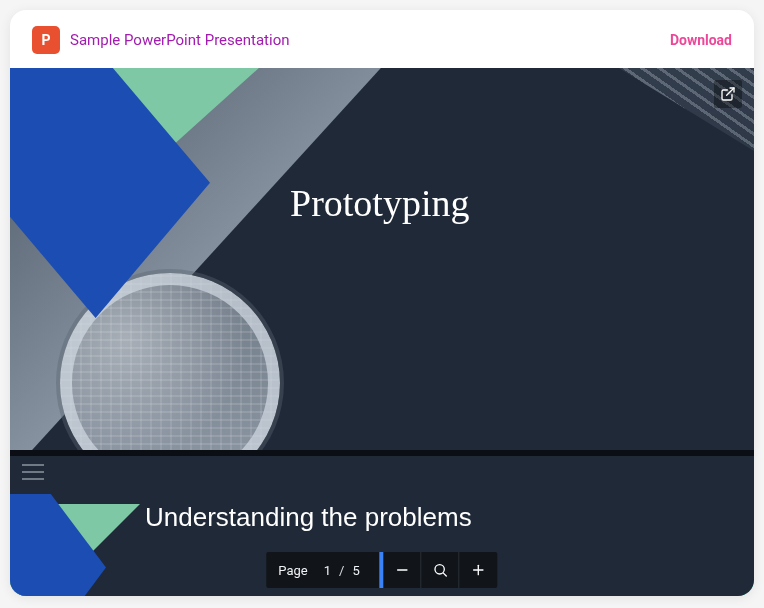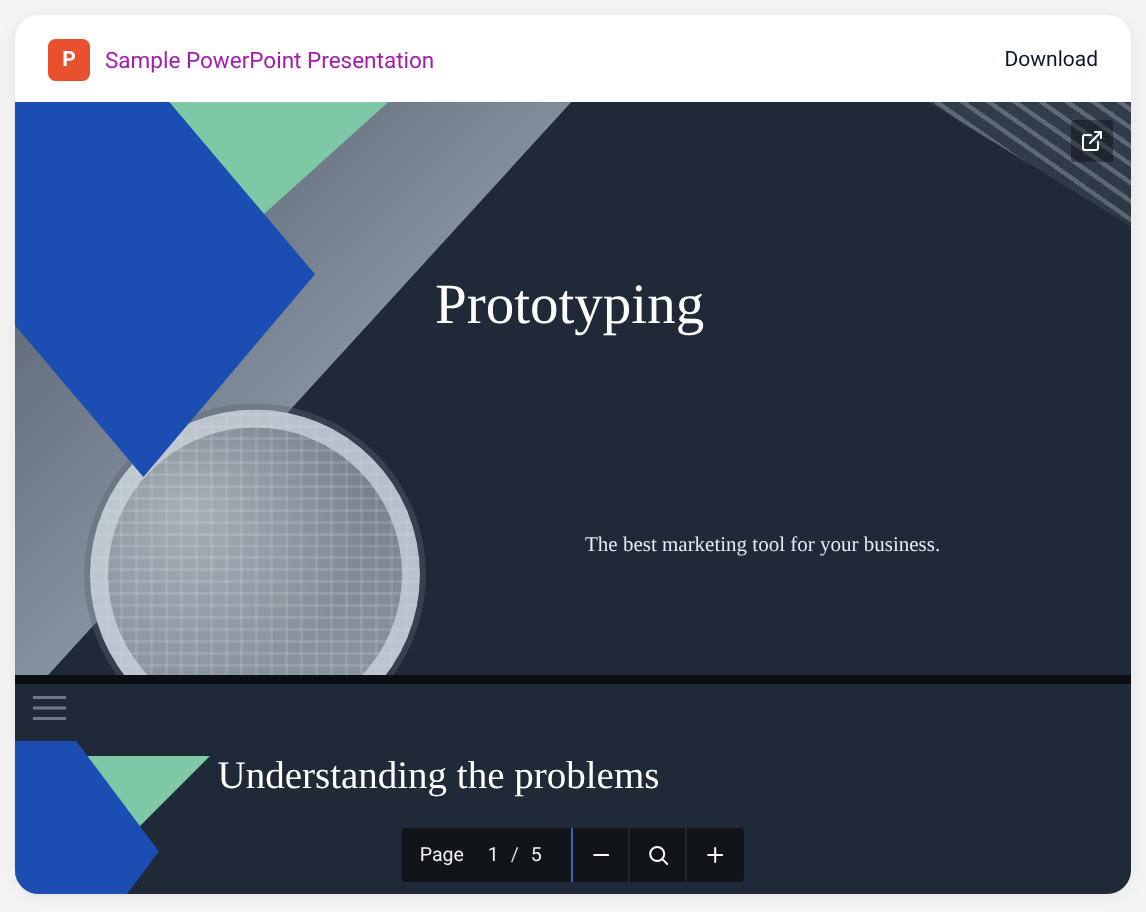--- a/index.html
+++ b/index.html
@@ -36,23 +36,24 @@
   font-weight: 700;
   font-size: 14px;
   flex-shrink: 0;
 }
 .title {
   flex: 1;
   font-size: 15px;
   color: #a21caf;
 }
 .download {
-  color: #0f172a;
+  color: #ec4899;
   font-size: 14px;
   cursor: pointer;
+  font-weight: bold;
 }
 .slides {
   background: #5eead4;
 }
 .slide {
   position: relative;
   width: 100%;
   overflow: hidden;
 }
 .slide1 {
@@ -164,21 +165,21 @@
 .slide2 .menu span {
   display: block;
   height: 2px;
   background: #a7b0bb;
 }
 .slide2-title {
   position: absolute;
   left: 135px;
   top: 46px;
   color: #fff;
-  font-family: Liberation Serif, serif;
+  font-family: Liberation Sans, sans-serif;
   font-size: 26px;
 }
 .s2-green {
   position: absolute;
   left: -10px;
   top: 48px;
   width: 140px;
   height: 140px;
   background: #7ec8a6;
   clip-path: polygon(0% 0%, 100% 0%, 0% 100%);
@@ -203,21 +204,21 @@
   align-items: center;
   color: #f0f2f5;
   font-size: 13px;
   border-radius: 2px;
 }
 .pagebar .seg {
   height: 100%;
   display: flex;
   align-items: center;
   padding: 0 12px;
-  border-right: 1px solid #3b82f6;
+  border-right: 4px solid #3b82f6;
 }
 .pagebar .seg:last-child { border-right: none; }
 .pagebar .pglabel { padding-right: 8px; }
 .pagebar .num { padding: 0 8px; }
 .pagebar .sep { color: #d9dde2; }
 .iconbtn {
   width: 38px;
   height: 100%;
   display: flex;
   align-items: center;
@@ -254,21 +255,20 @@
         <svg width="16" height="16" viewBox="0 0 24 24" fill="none" stroke-width="2" stroke-linecap="round" stroke-linejoin="round">
           <path d="M18 13v6a2 2 0 0 1-2 2H5a2 2 0 0 1-2-2V8a2 2 0 0 1 2-2h6"></path>
           <polyline points="15 3 21 3 21 9"></polyline>
           <line x1="10" y1="14" x2="21" y2="3"></line>
         </svg>
       </div>
 
       <div class="slide1-title">
         <span>Prototyping</span><br>
       </div>
-      <div class="slide1-sub">The best marketing tool for your business.</div>
     </div>
 
     <div class="divider"></div>
 
     <div class="slide slide2">
       <div class="menu">
         <span></span>
           <span></span>
           <span></span>
       </div>

